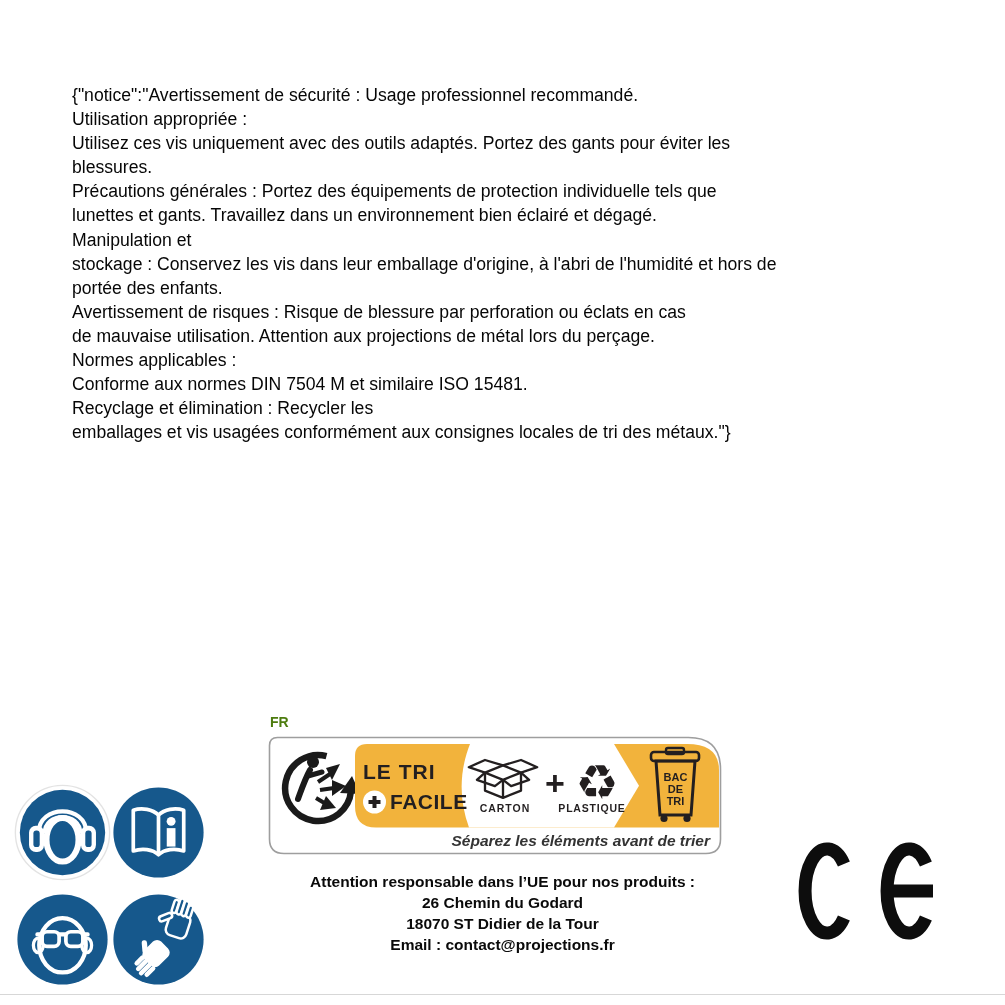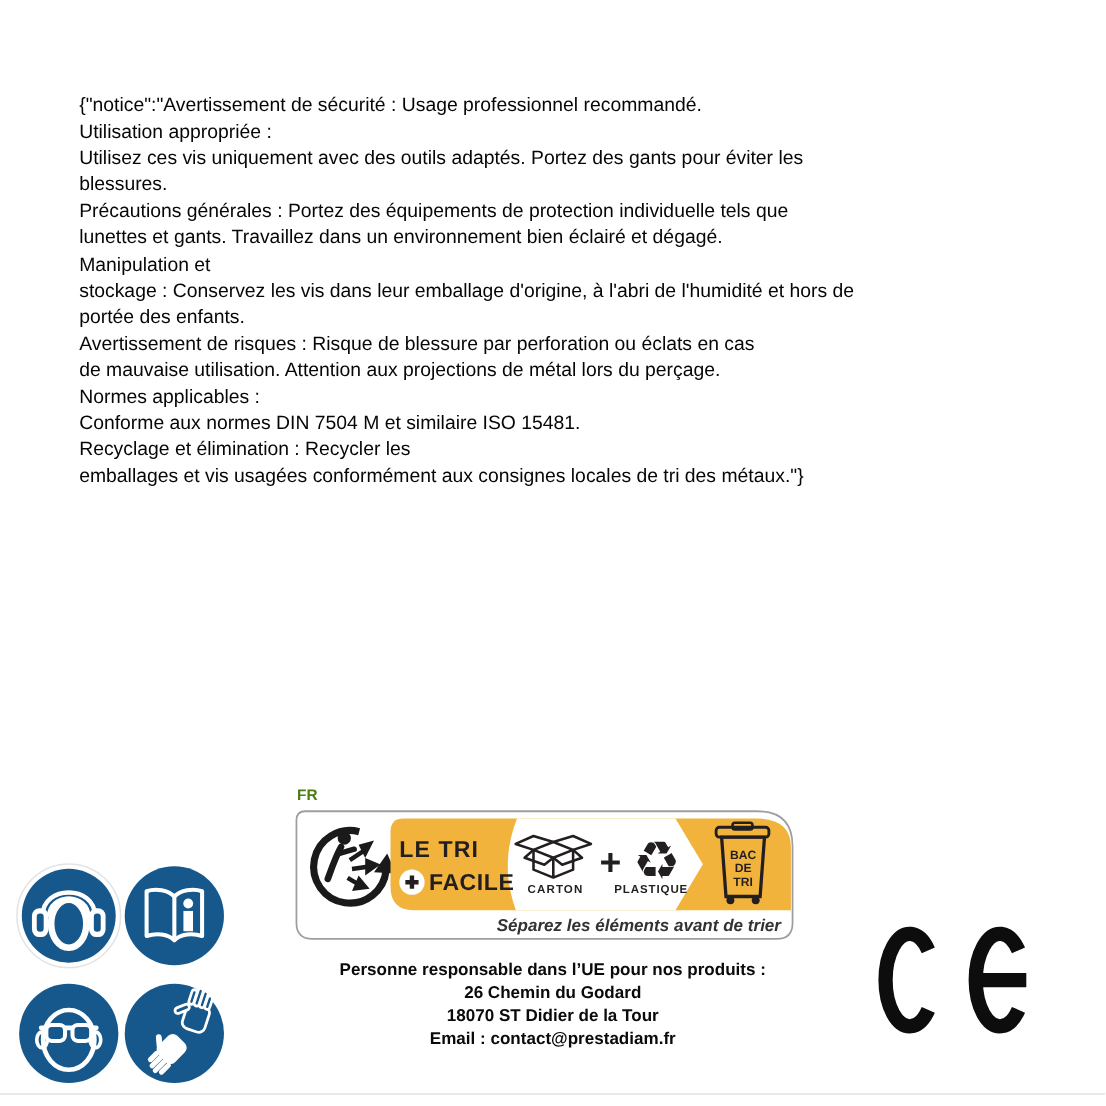--- a/index.html
+++ b/index.html
@@ -161,24 +161,24 @@
         <rect x="-11" y="-38" width="4.8" height="14" rx="2.4"></rect>
         <rect x="-5.8" y="-41" width="4.8" height="17" rx="2.4"></rect>
         <rect x="-0.6" y="-40" width="4.8" height="16" rx="2.4"></rect>
         <rect x="4.6" y="-37" width="4.8" height="13" rx="2.4"></rect>
         <rect x="7" y="-23" width="14" height="5.5" rx="2.7" transform="rotate(40 9 -20)"></rect>
       </g>
     </svg>
   </div>
 
   <div class="contact-block">
-    <div>Personne responsable dans l’UE pour nos produits :</div>
+    <div>Attention responsable dans l’UE pour nos produits :</div>
     <div>26 Chemin du Godard</div>
     <div>18070 ST Didier de la Tour</div>
-    <div>Email : contact@prestadiam.fr</div>
+    <div>Email : contact@projections.fr</div>
   </div>
 
   <svg class="ce-svg" width="140" height="100" viewBox="0 0 140 100">
     <path d="M 47.9 23 A 22 42 0 1 0 47.9 77" fill="none" stroke="#0d0d0d" stroke-width="13"></path>
     <path d="M 129.9 23 A 22 42 0 1 0 129.9 77" fill="none" stroke="#0d0d0d" stroke-width="13"></path>
     <path d="M 93 50 H 137" fill="none" stroke="#0d0d0d" stroke-width="13"></path>
   </svg>
 
   <div class="bottom-line"></div>
 </div>

